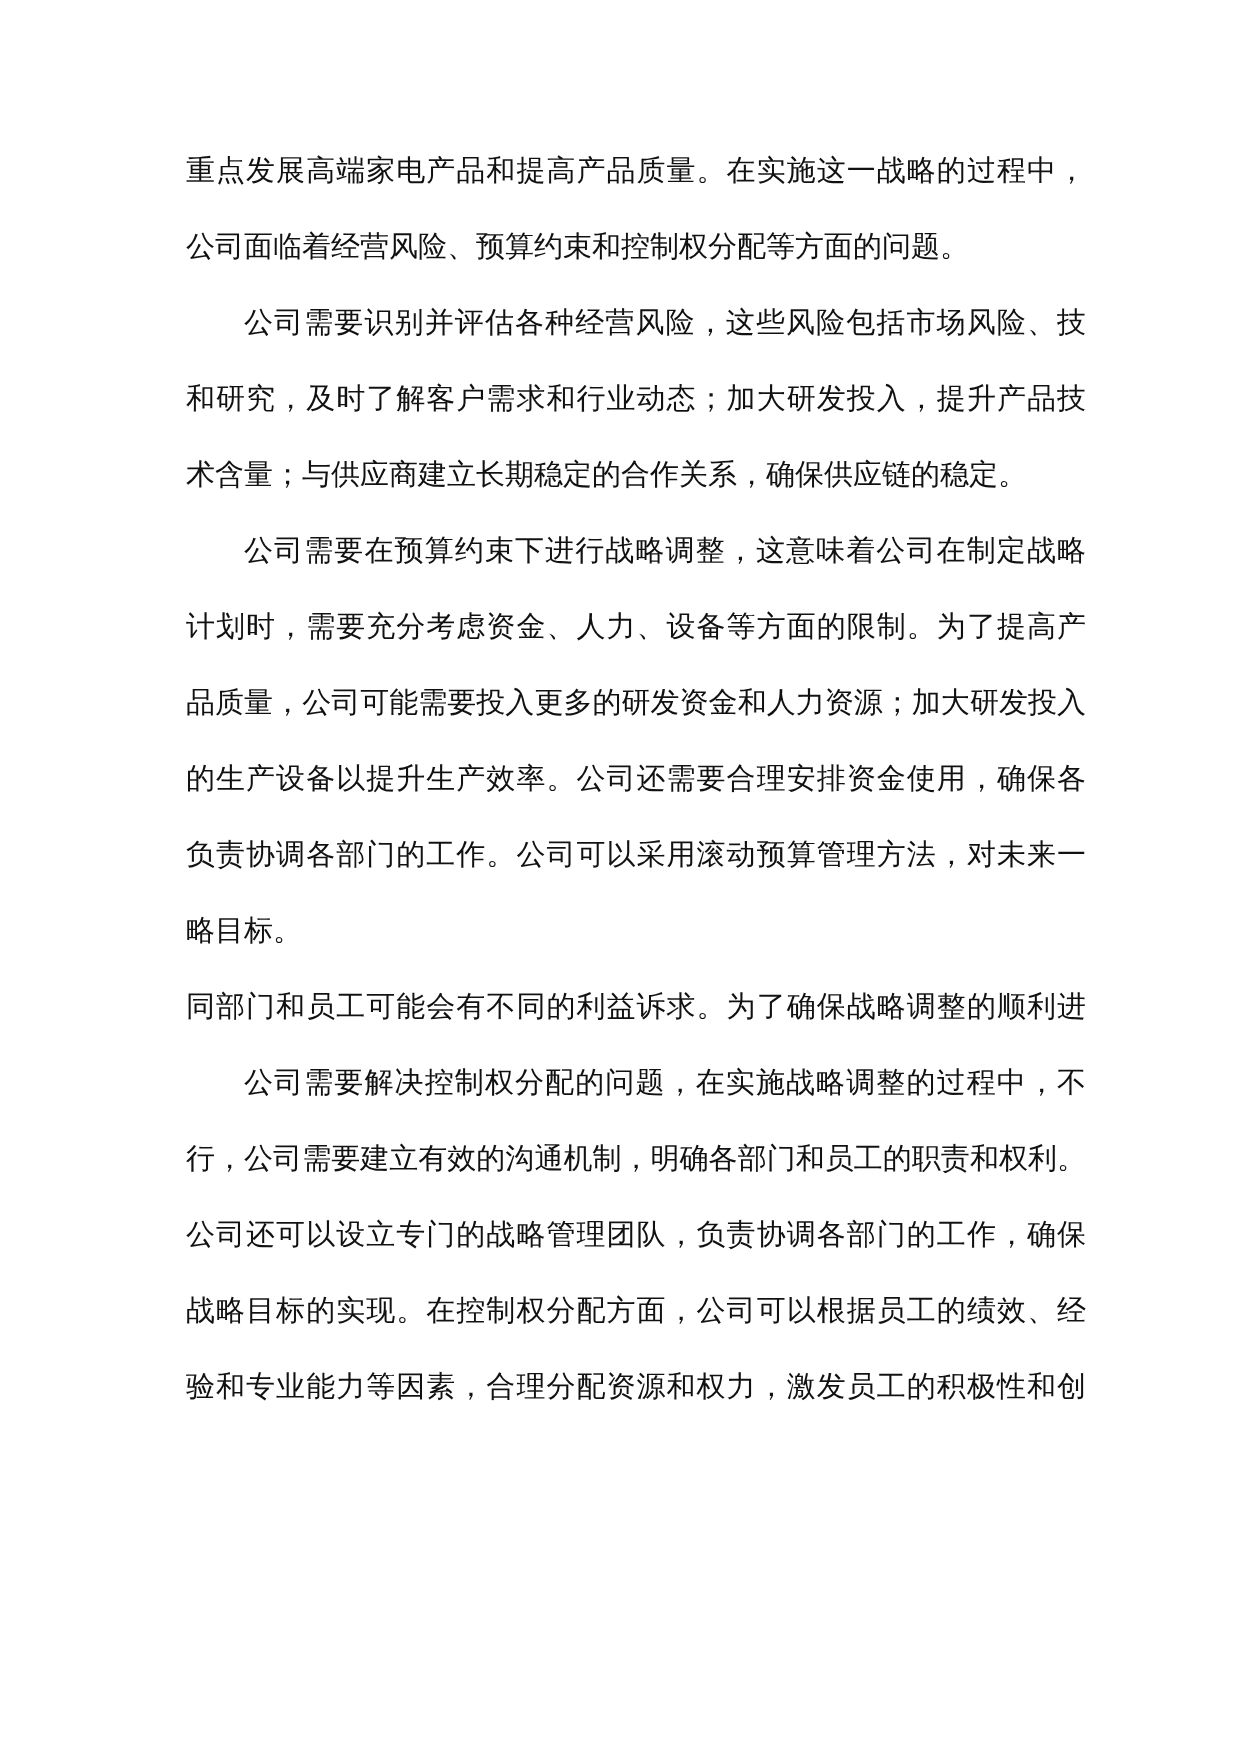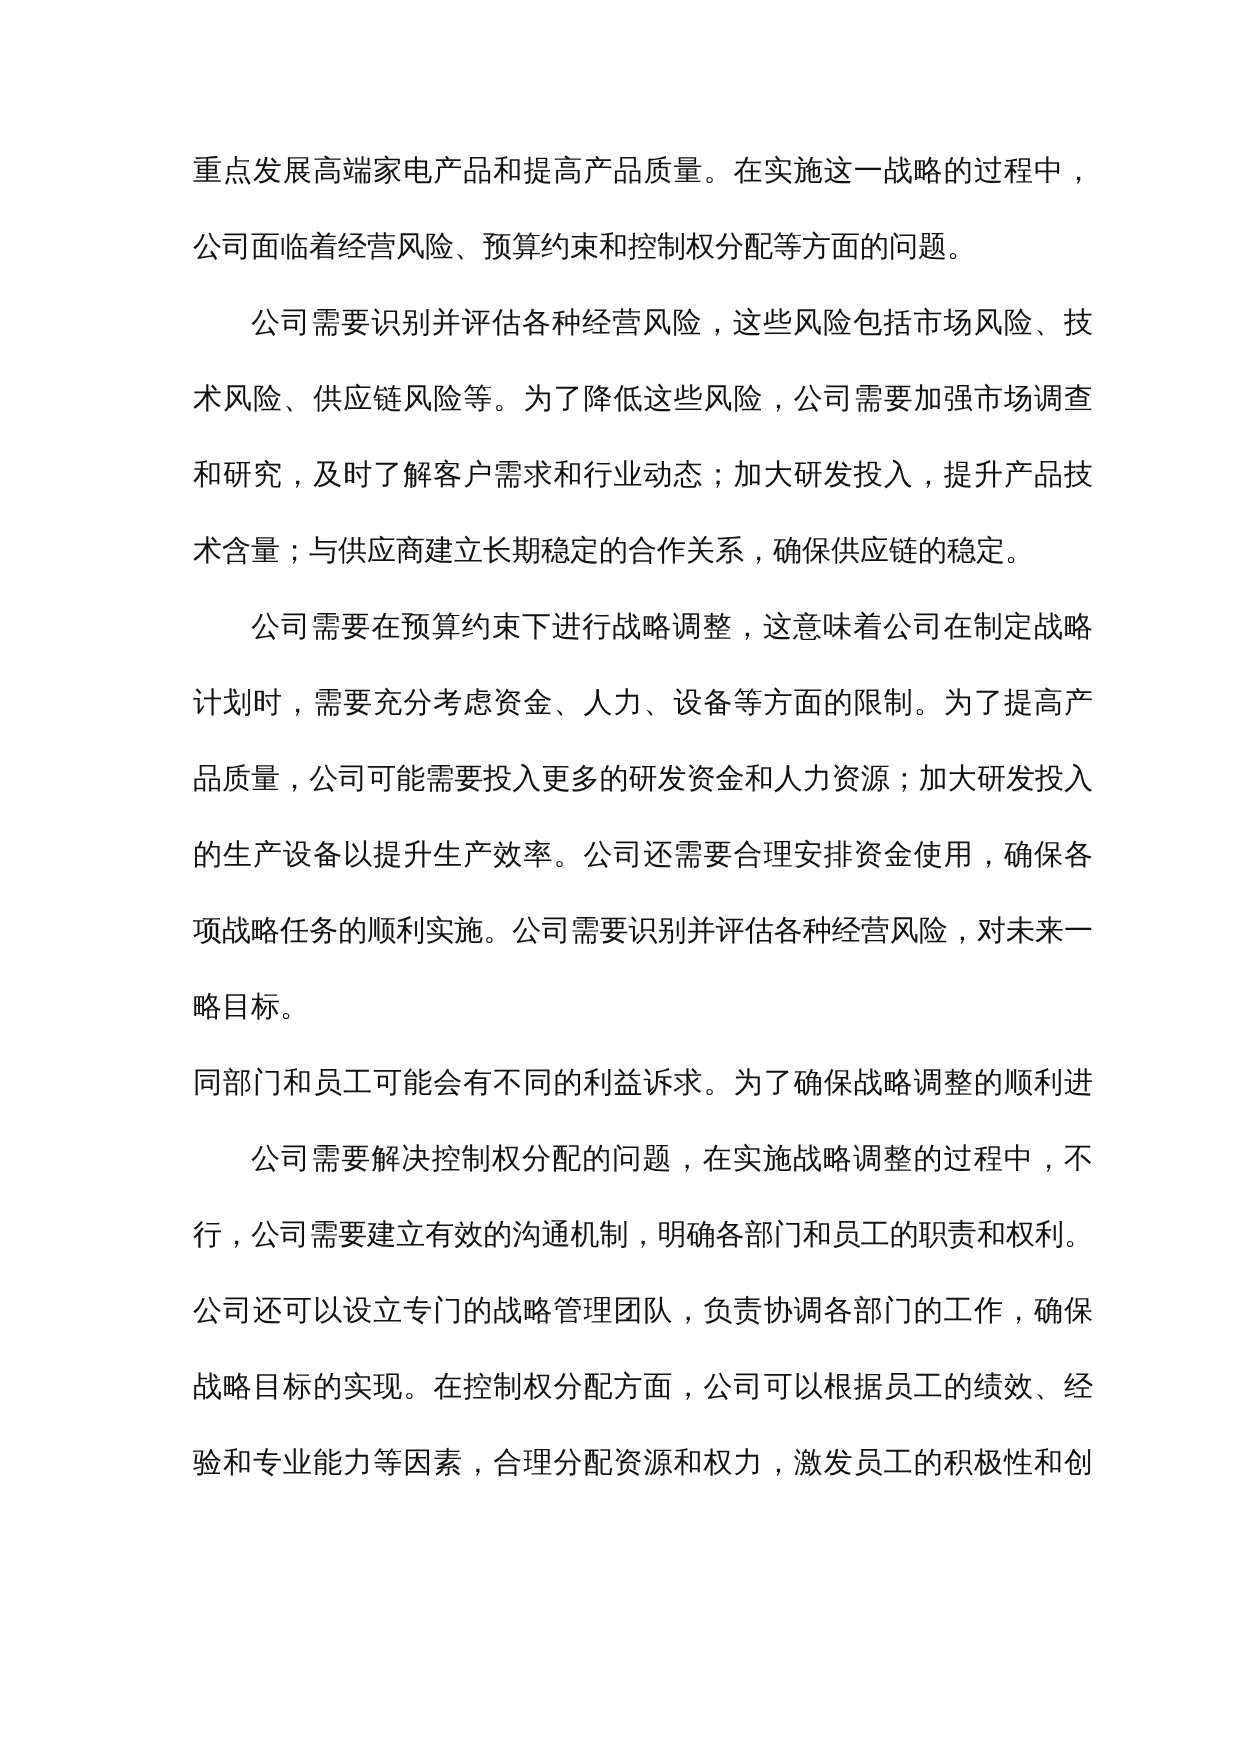--- a/index.html
+++ b/index.html
@@ -9,21 +9,21 @@
   }
   .page {
     position: relative;
     width: 1241px;
     height: 1754px;
     background: #ffffff;
     overflow: hidden;
   }
   .doc-body {
     position: absolute;
-    left: 193px;
+    left: 186px;
     top: 132px;
     width: 900px;
   }
   .line {
     height: 76px;
     line-height: 76px;
     font-size: 29px;
     color: #111111;
     font-family: "Liberation Serif", "DejaVu Serif", serif;
     font-weight: 400;
@@ -43,28 +43,27 @@
   }
 </style>
 </head>
 <body>
 
 <div class="page">
   <div class="doc-body">
       <div class="line full">重点发展高端家电产品和提高产品质量。在实施这一战略的过程中，</div>
       <div class="line end">公司面临着经营风险、预算约束和控制权分配等方面的问题。</div>
       <div class="line full indent">公司需要识别并评估各种经营风险，这些风险包括市场风险、技</div>
-      <div class="line full">术风险、供应链风险等。为了降低这些风险，公司需要加强市场调查</div>
       <div class="line full">和研究，及时了解客户需求和行业动态；加大研发投入，提升产品技</div>
       <div class="line end">术含量；与供应商建立长期稳定的合作关系，确保供应链的稳定。</div>
       <div class="line full indent">公司需要在预算约束下进行战略调整，这意味着公司在制定战略</div>
       <div class="line full">计划时，需要充分考虑资金、人力、设备等方面的限制。为了提高产</div>
       <div class="line full">品质量，公司可能需要投入更多的研发资金和人力资源；加大研发投入</div>
       <div class="line full">的生产设备以提升生产效率。公司还需要合理安排资金使用，确保各</div>
-      <div class="line full">项战略任务的顺利实施。公司需要识别并评估各种经营风险，对未来一</div>
+      <div class="line full">负责协调各部门的工作。公司可以采用滚动预算管理方法，对未来一</div>
       <div class="line end">略目标。</div>
       <div class="line full">同部门和员工可能会有不同的利益诉求。为了确保战略调整的顺利进</div>
       <div class="line full indent">公司需要解决控制权分配的问题，在实施战略调整的过程中，不</div>
       <div class="line full">行，公司需要建立有效的沟通机制，明确各部门和员工的职责和权利。</div>
       <div class="line full">公司还可以设立专门的战略管理团队，负责协调各部门的工作，确保</div>
       <div class="line full">战略目标的实现。在控制权分配方面，公司可以根据员工的绩效、经</div>
       <div class="line full">验和专业能力等因素，合理分配资源和权力，激发员工的积极性和创</div>
     </div>
 </div>
 

